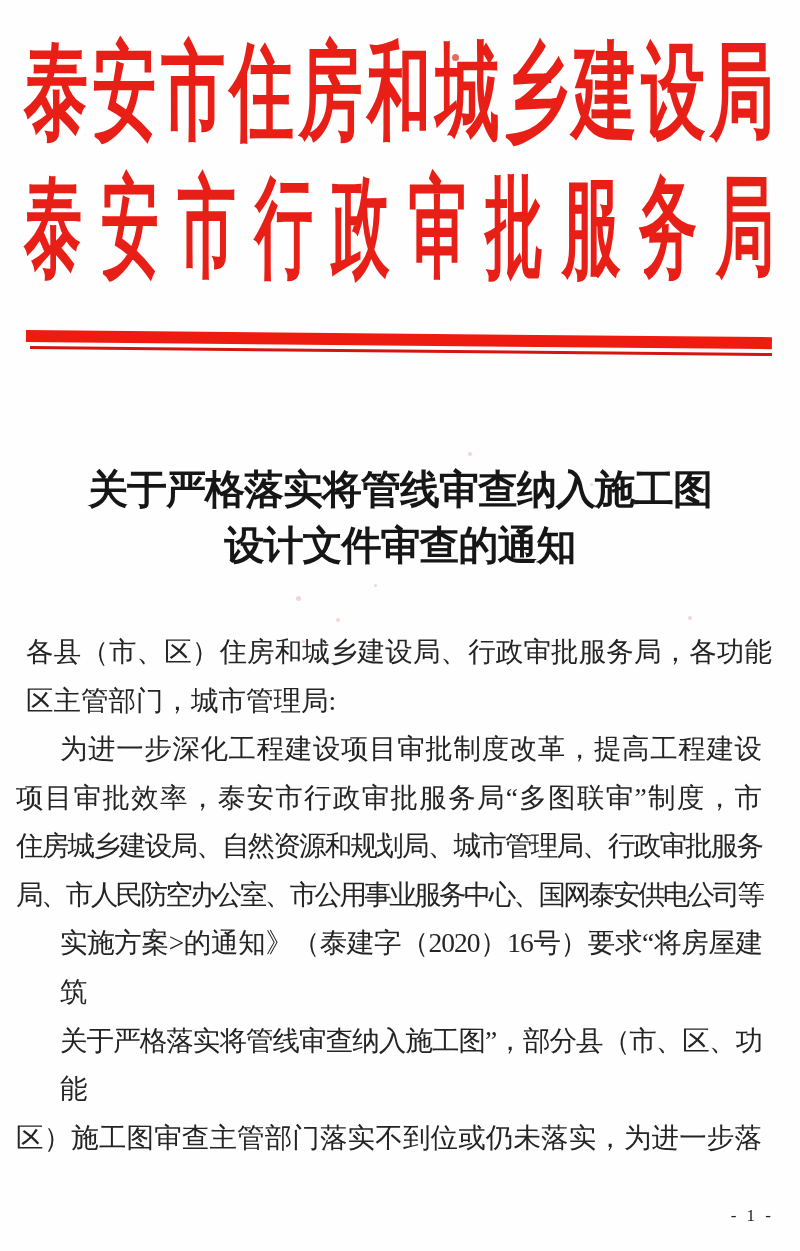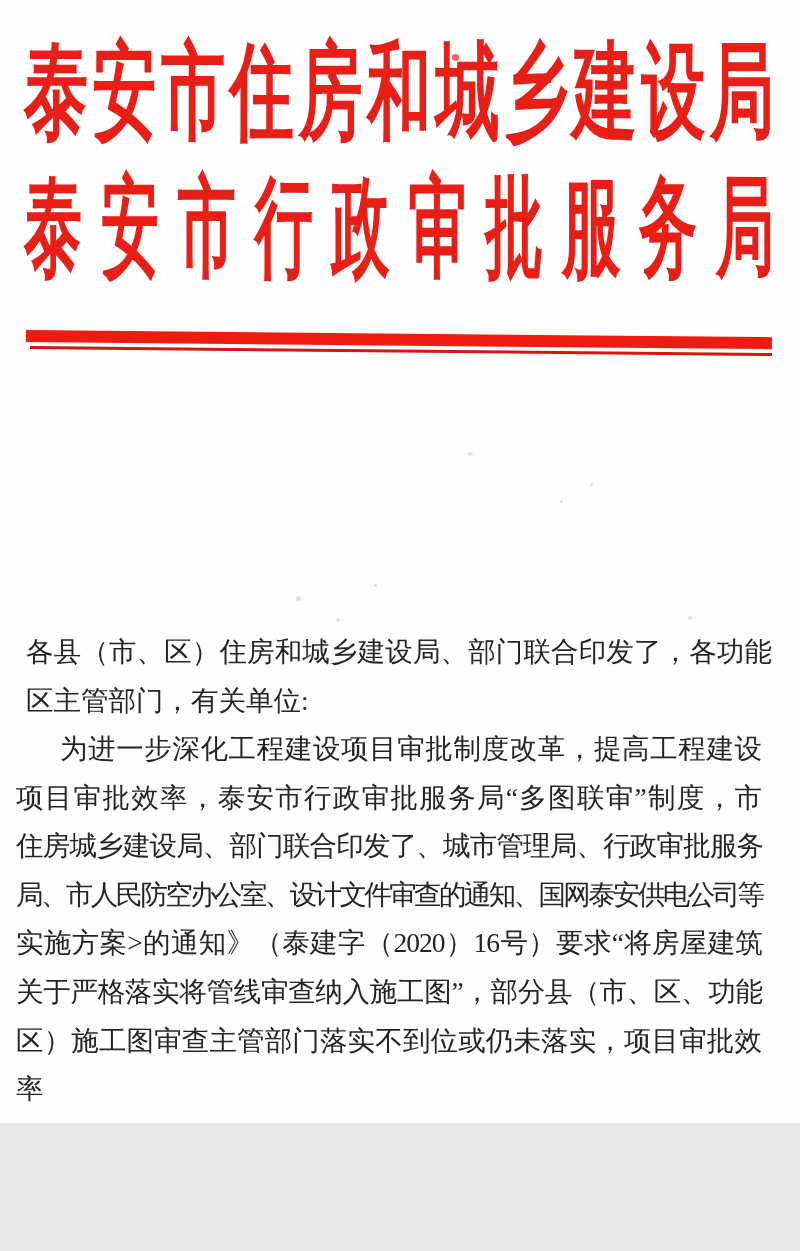--- a/index.html
+++ b/index.html
@@ -1,18 +1,18 @@
 <!DOCTYPE html>
 <html lang="zh"><head>
 <meta charset="utf-8">
 <style>
   html,body{margin:0;padding:0;background:#e9e9e9;}
   .page{
     position:relative;
-    width:800px;height:1123px;
+    width:800px;height:1251px;
     margin:0 auto;
     background:#fefefe;
     overflow:hidden;
     font-family:"Liberation Serif","DejaVu Serif",serif;
   }
   
   .hline{
     position:absolute;left:24px;width:750px;
     color:#e81f17;font-weight:bold;line-height:1;
     text-align:justify;text-align-last:justify;
@@ -39,21 +39,21 @@
     position:absolute;top:628px;left:26px;width:746px;
     font-size:27.5px;color:#242424;line-height:48.6px;
   }
   .bodytext{
     position:absolute;top:725px;left:16px;width:746px;
     font-size:27.5px;color:#242424;line-height:48.6px;
   }
   .l{text-align:justify;text-align-last:justify;}
   .noj{text-align-last:left;}
   .indent{text-indent:1.6em;}
-  .t1{letter-spacing:-1px;}
+  .t1{letter-spacing:-1px;margin-left:44px;}
   .t2{letter-spacing:-2.1px;}
   .t3{letter-spacing:-2.9px;}
   
   .pageno{
     position:absolute;top:1206px;right:26px;
     font-size:17px;color:#222;letter-spacing:3px;white-space:pre;
   }
   
   .speck{position:absolute;border-radius:50%;pointer-events:none;}
   .sp-red{background:#e0443c;opacity:.8;}
@@ -66,34 +66,38 @@
 <div class="page">
 
   <div class="header-area">
     <div class="hline hl1">泰安市住房和城乡建设局</div>
     <div class="hline hl2">泰安市行政审批服务局</div>
   </div>
 
   <div class="divider-bar"></div>
   <div class="divider-thin"></div>
 
+  <div class="title">
+    <div>关于严格落实将管线审查纳入施工图</div>
+    <div>设计文件审查的通知</div>
+  </div>
 
   <div class="salutation">
-    <div class="l">各县（市、区）住房和城乡建设局、部门联合印发了，各功能</div>
-    <div class="l noj">区主管部门，有关单位:</div>
+    <div class="l">各县（市、区）住房和城乡建设局、行政审批服务局，各功能</div>
+    <div class="l noj">区主管部门，城市管理局:</div>
   </div>
 
   <div class="bodytext">
     <div class="l indent">为进一步深化工程建设项目审批制度改革，提高工程建设</div>
     <div class="l">项目审批效率，泰安市行政审批服务局“多图联审”制度，市</div>
-    <div class="l t2">住房城乡建设局、部门联合印发了、城市管理局、行政审批服务</div>
-    <div class="l t3">局、市人民防空办公室、设计文件审查的通知、国网泰安供电公司等</div>
+    <div class="l t2">住房城乡建设局、自然资源和规划局、城市管理局、行政审批服务</div>
+    <div class="l t3">局、市人民防空办公室、市公用事业服务中心、国网泰安供电公司等</div>
     <div class="l t1">实施方案&gt;的通知》（泰建字（2020）16号）要求“将房屋建筑</div>
     <div class="l t1">关于严格落实将管线审查纳入施工图”，部分县（市、区、功能</div>
-    <div class="l">区）施工图审查主管部门落实不到位或仍未落实，项目审批效率</div>
+    <div class="l">区）施工图审查主管部门落实不到位或仍未落实，为进一步落</div>
   </div>
 
   <div class="pageno">- 1 -</div>
 
   <div class="speck sp-red" style="left:452px;top:54px;width:7px;height:7px;"></div>
   <div class="speck sp-pink" style="left:296px;top:596px;width:5px;height:5px;"></div>
   <div class="speck sp-pink" style="left:336px;top:618px;width:4px;height:4px;"></div>
   <div class="speck sp-pink" style="left:302px;top:640px;width:3px;height:3px;"></div>
   <div class="speck sp-pink" style="left:374px;top:584px;width:3px;height:3px;"></div>
   <div class="speck sp-pink" style="left:468px;top:452px;width:4px;height:4px;"></div>

